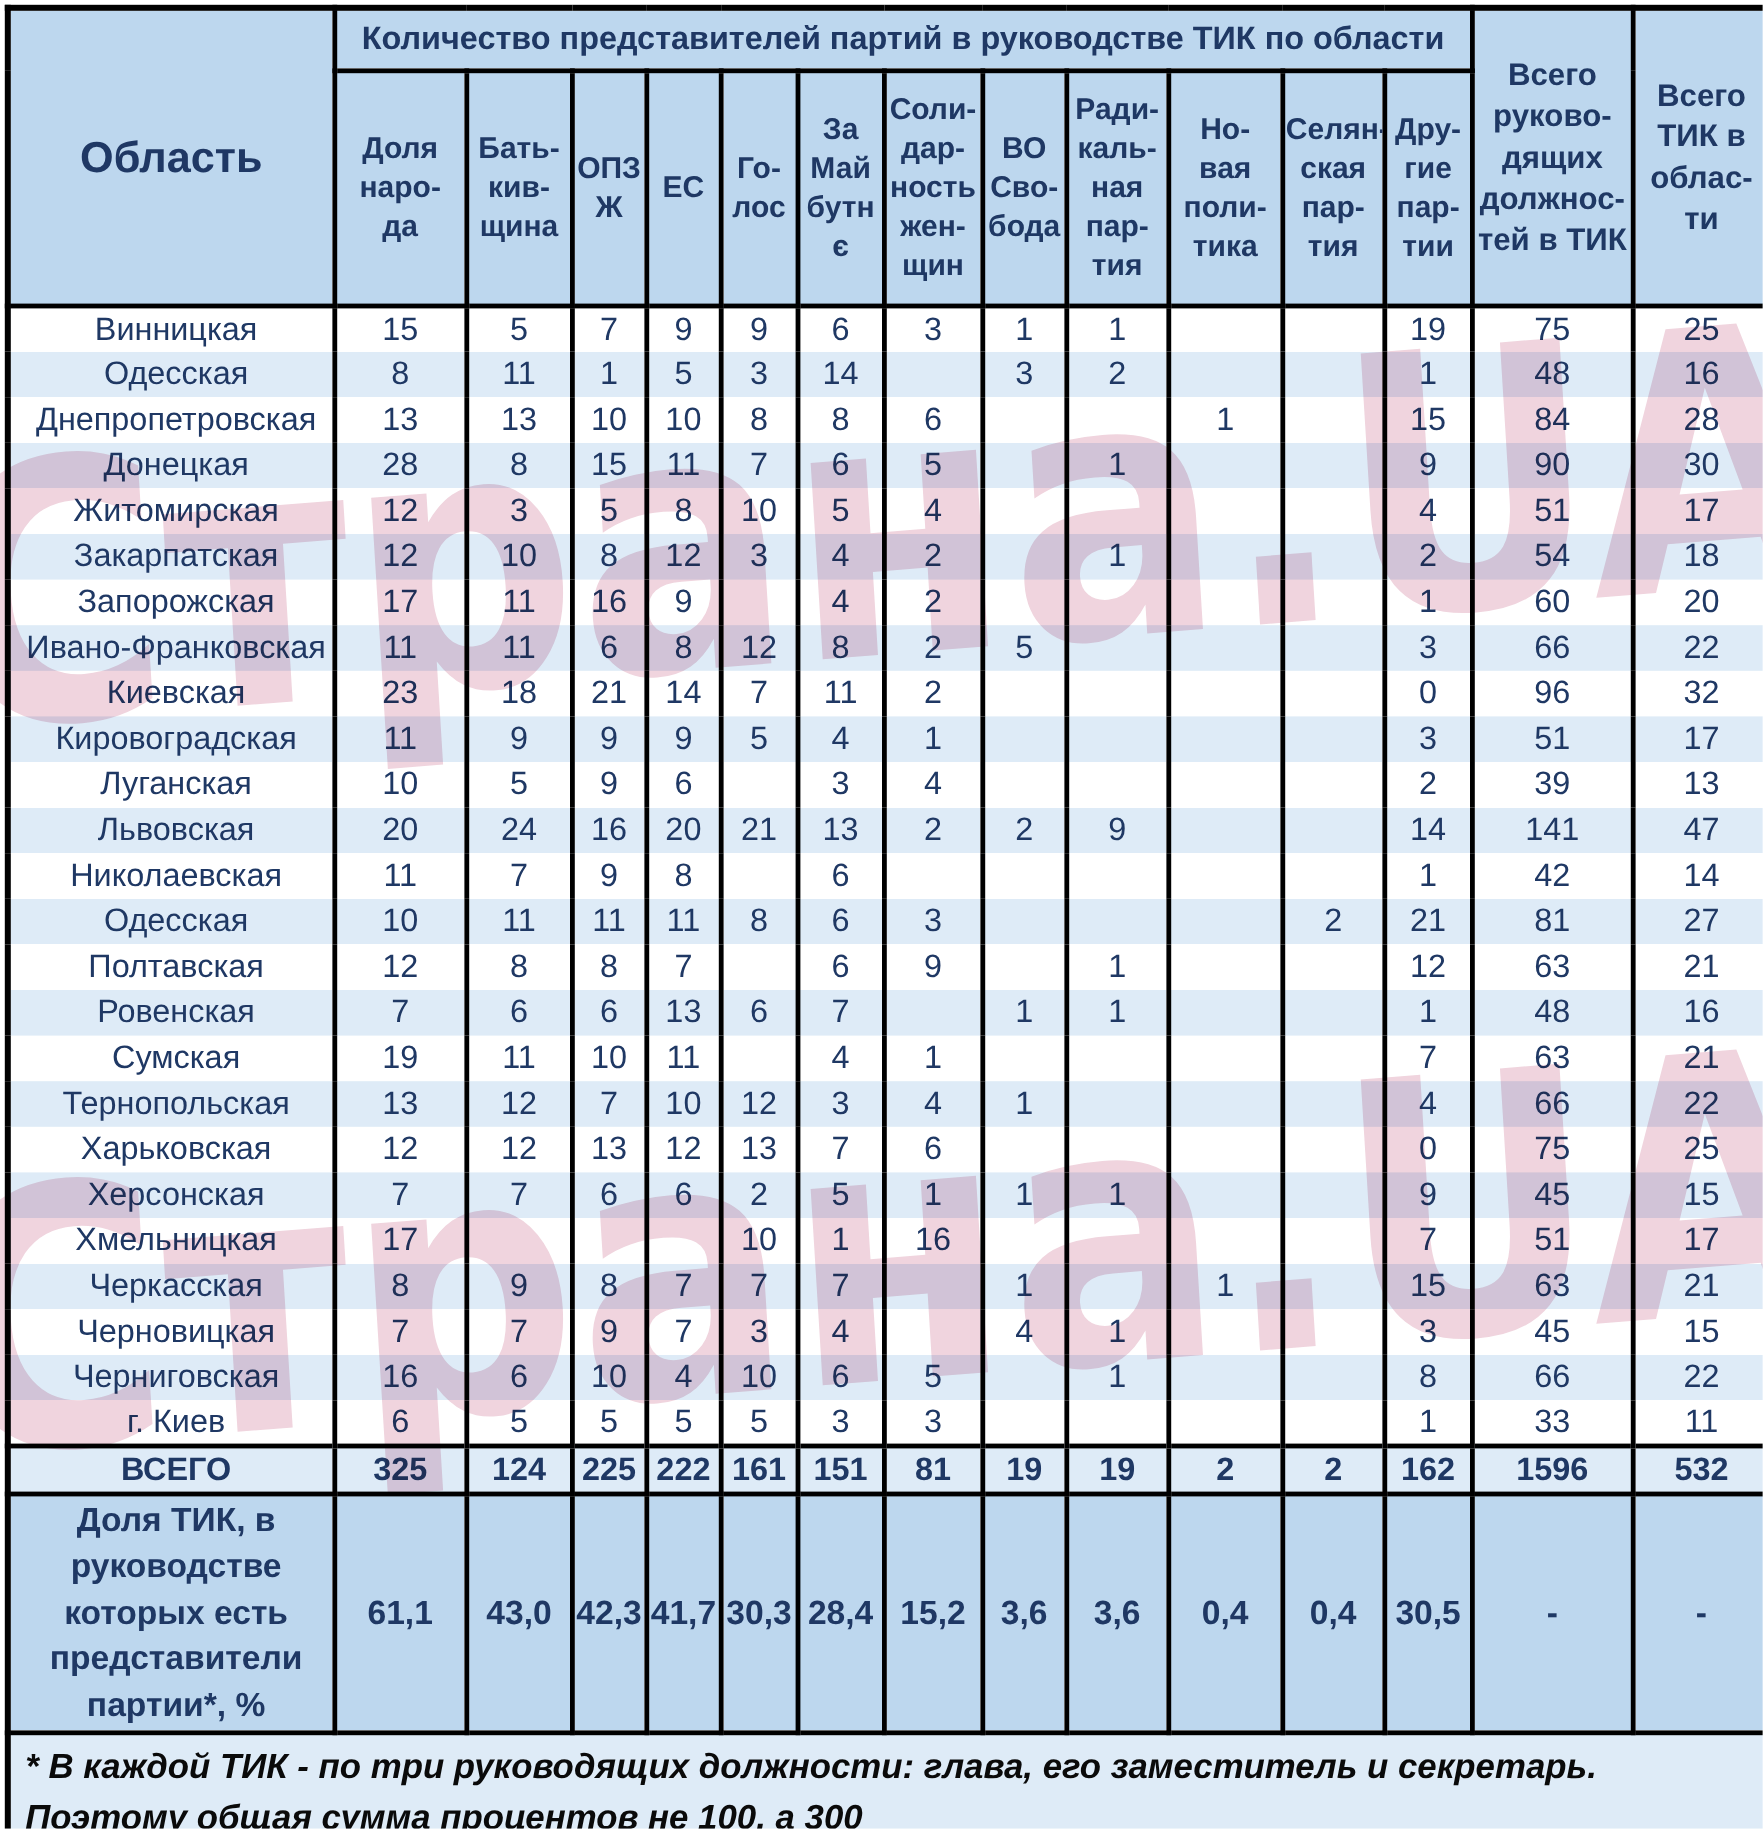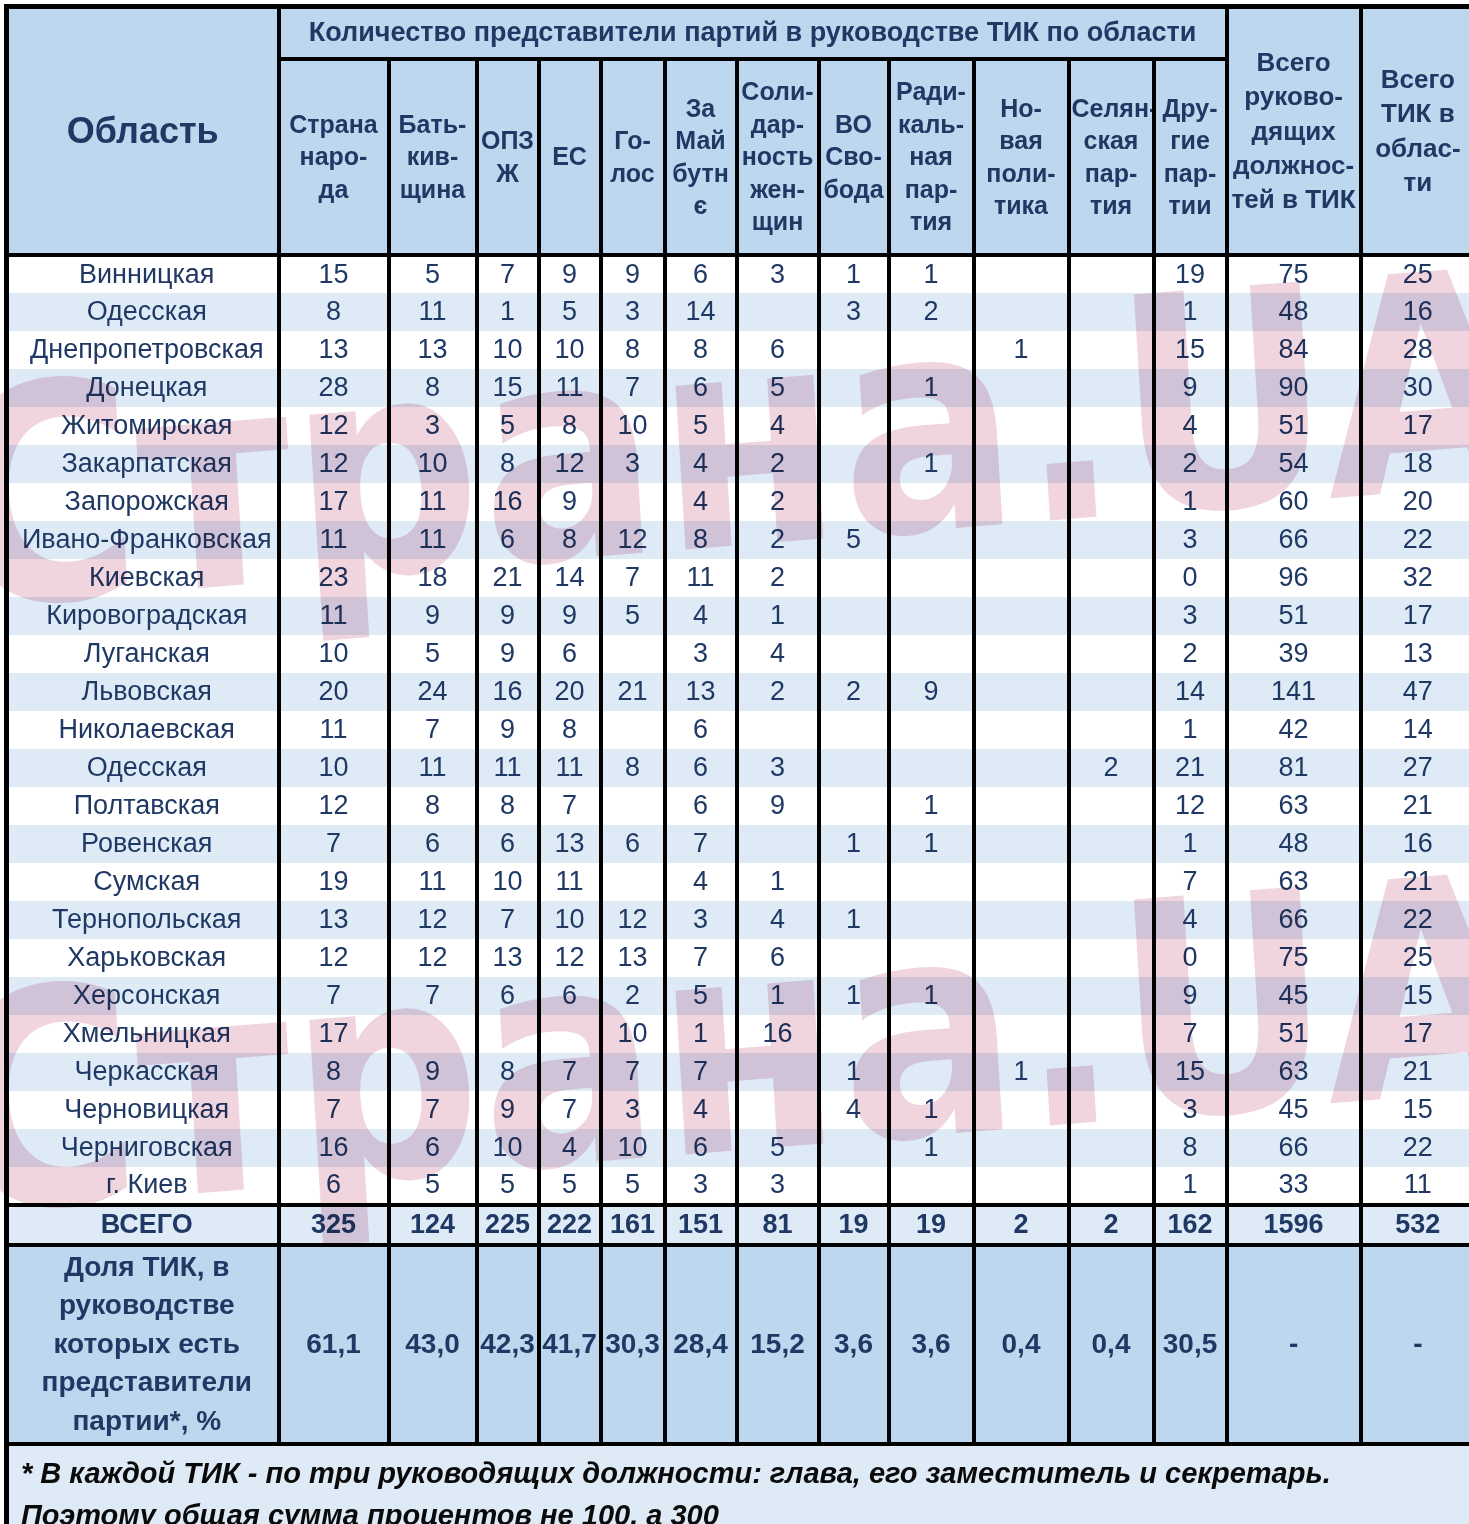--- a/index.html
+++ b/index.html
@@ -51,33 +51,33 @@
         <col style="width: 85px;">
         <col style="width: 95px;">
         <col style="width: 85px;">
         <col style="width: 73px;">
         <col style="width: 134px;">
         <col style="width: 115px;">
       </colgroup>
     <thead>
       <tr>
         <th rowspan="2" class="corner">Область</th>
-        <th colspan="12" class="group">Количество представители партий в руководстве ТИК по области</th>
+        <th colspan="12" class="group">Количество представителей партий в руководстве ТИК по области</th>
         <th rowspan="2" class="tot">Всего
 руково-
 дящих
 должнос-
 тей в ТИК</th>
         <th rowspan="2" class="tot">Всего
 ТИК в
 облас-
 ти</th>
       </tr>
       <tr id="party-header-row">
-          <th class="party">Страна
+          <th class="party">Доля
 наро-
 да</th>
           <th class="party">Бать-
 кив-
 щина</th>
           <th class="party">ОПЗ
 Ж</th>
           <th class="party">ЕС</th>
           <th class="party">Го-
 лос</th>

